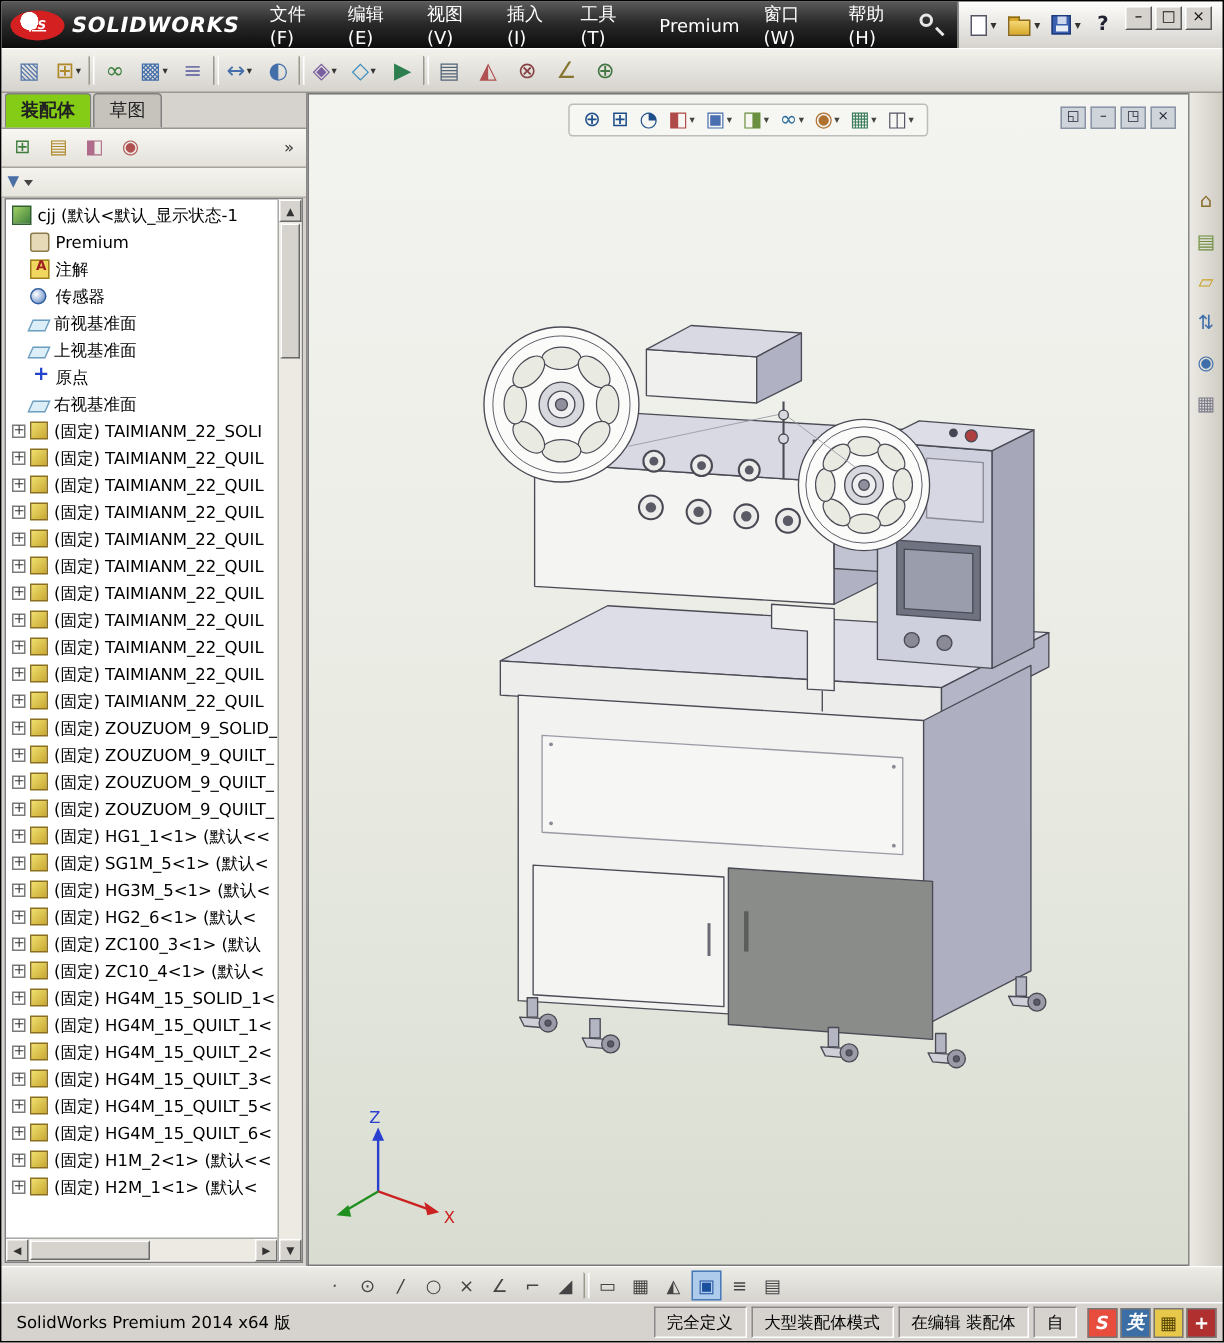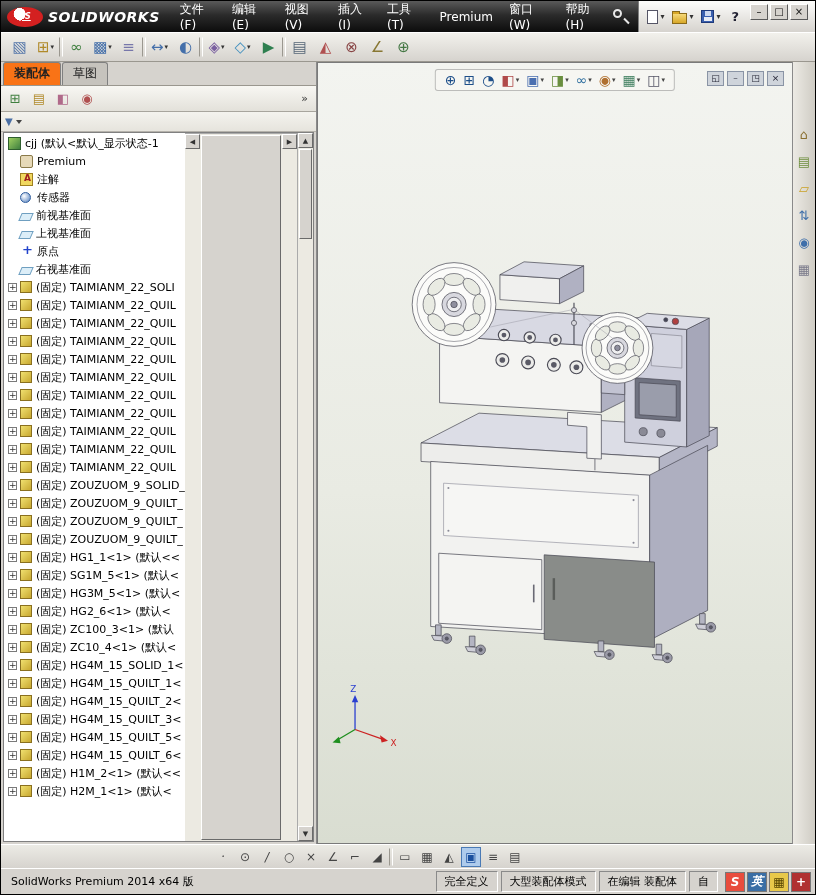--- a/index.html
+++ b/index.html
@@ -49,32 +49,32 @@
   .tb-btn[data-type="sep"]{width:4px;padding:0;border-left:1px solid #9a978f;border-right:1px solid #fff;height:20px;}
 
   
   .middle{flex:1;display:flex;min-height:0;}
 
   
   .left-panel{flex:0 0 204px;display:flex;flex-direction:column;background:#d6d3ce;border-right:1px solid #8a8a8a;}
   .doc-tabs{flex:0 0 22px;display:flex;align-items:flex-end;padding-left:2px;gap:1px;border-bottom:1px solid #9a978f;}
   .doc-tab{padding:2px 10px 3px;font-size:12px;border:1px solid #808080;border-bottom:none;
            background:#c6c3bd;border-radius:3px 3px 0 0;color:#222;}
-  .doc-tab[data-active="true"]{background:#f97316;font-weight:bold;}
+  .doc-tab[data-active="true"]{background:#84cc16;font-weight:bold;}
   .mgr-row{flex:0 0 26px;display:flex;align-items:center;gap:4px;padding:0 4px;
            background:linear-gradient(#f8f7f3,#e3e1da);border-bottom:1px solid #a8a59d;}
   .mgr-btn{width:20px;height:20px;display:flex;align-items:center;justify-content:center;font-size:13px;border:1px solid transparent;}
   .mgr-more{margin-left:auto;padding:0 4px;color:#333;font-size:11px;}
   .filter-row{flex:0 0 20px;display:flex;align-items:center;padding:0 4px;gap:3px;
               background:linear-gradient(#f4f3ee,#e6e4dd);border-bottom:1px solid #b5b2ab;}
   .filter-glyph{color:#4a6fa5;font-size:10px;}
   .caret{width:0;height:0;border-left:3px solid transparent;border-right:3px solid transparent;border-top:4px solid #444;}
 
   .tree-wrap{flex:1;display:flex;margin:0 2px 2px;border:1px solid #808080;background:#fff;min-height:0;}
-  .tree-col{flex:1;display:flex;flex-direction:row;min-width:0;text-align:right;}
+  .tree-col{flex:1;display:flex;flex-direction:column;min-width:0;text-align:right;}
   .tree{flex:1;overflow:hidden;padding-top:1px;}
   .trow{height:18px;display:flex;align-items:center;padding-left:4px;white-space:nowrap;overflow:hidden;}
   .texp{flex:0 0 9px;width:9px;height:9px;border:1px solid #7a7a7a;background:#fff;margin-right:3px;
         font-size:9px;line-height:7px;text-align:center;color:#333;}
   .trow[data-exp="plus"] .texp::before{content:"+";}
   .trow[data-exp="none"] .texp{visibility:hidden;}
   .ticn{flex:0 0 13px;width:13px;height:13px;margin-right:4px;position:relative;display:inline-block;}
   .trow[data-type="asm"] .ticn{background:linear-gradient(135deg,#9fd060,#3f7f3f);border:1px solid #2f5f2f;}
   .trow[data-type="history"] .ticn{background:#e6d9b8;border:1px solid #8a7a4a;border-radius:2px;}
   .trow[data-type="sensor"] .ticn{border-radius:50%;background:radial-gradient(circle at 35% 35%,#fff,#4f7dbd);border:1px solid #2f5d9d;width:11px;height:11px;flex-basis:11px;margin-right:6px;}

